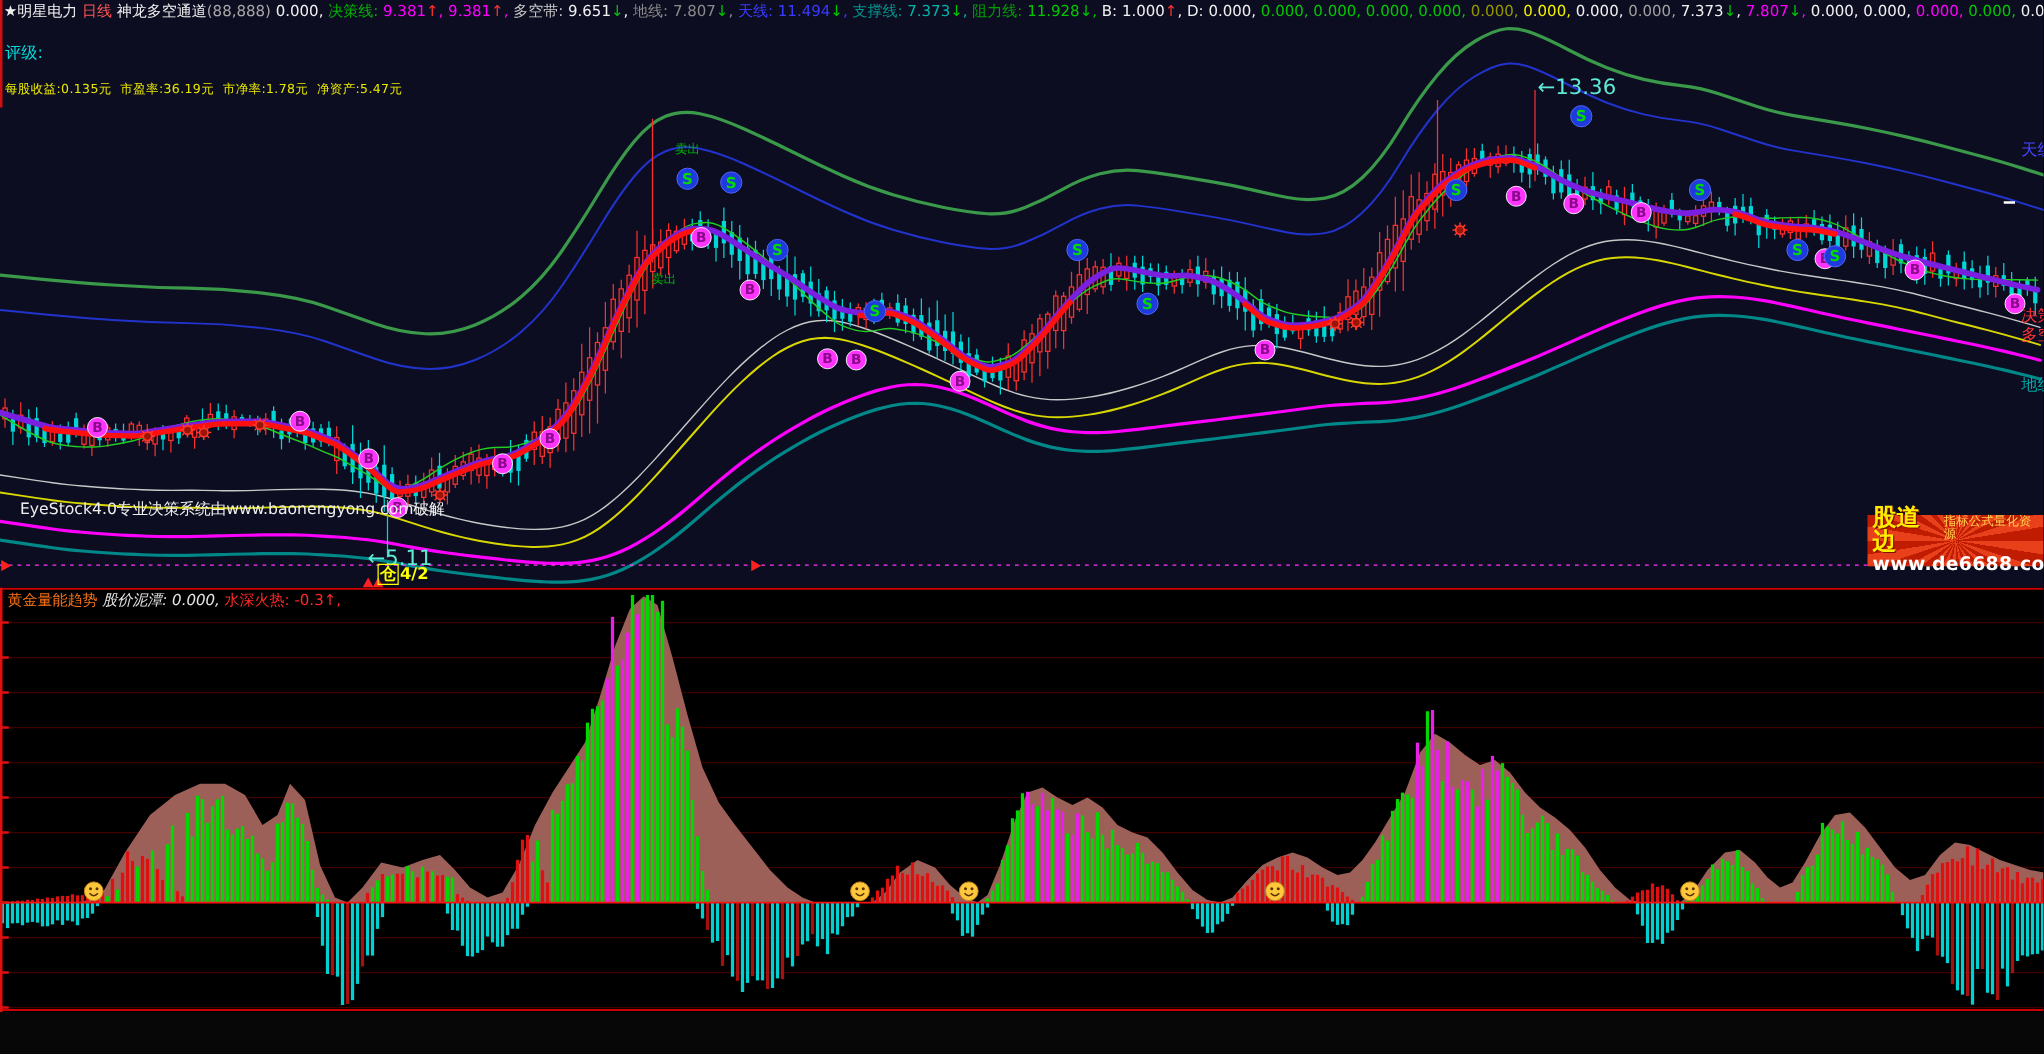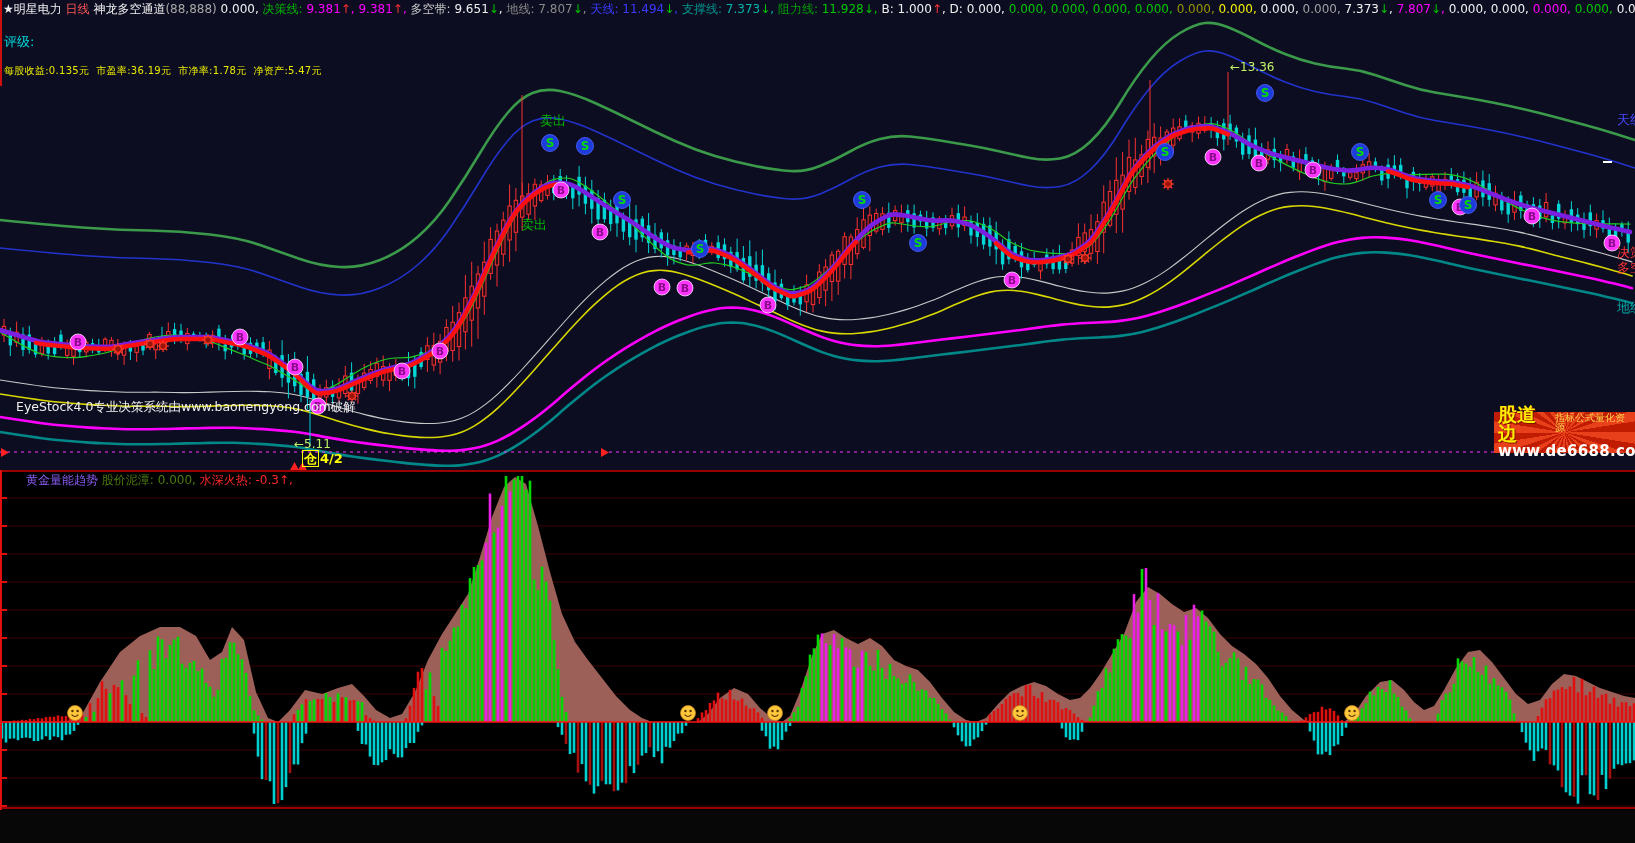--- a/index.html
+++ b/index.html
@@ -6,23 +6,23 @@
 .screen{position:relative;width:1635px;height:843px;background:#0d0d22;overflow:hidden;
         font-family:"DejaVu Sans",sans-serif;}
 #main-svg{position:absolute;left:0;top:0;z-index:1;}
 .hline{position:absolute;white-space:pre;z-index:3;}
 .hline1{left:3px;top:1px;font-size:12px;}
 .hline2{left:4px;top:33px;font-size:13px;color:#00dcdc;}
 .hline3{left:4px;top:39px;font-size:14px;color:#00dcdc;}
 .hline4{left:4px;top:64px;font-size:10px;color:#e8e800;letter-spacing:.3px;}
 .left-red{position:absolute;left:0;top:0;width:2px;height:86px;background:#cc1010;z-index:4;}
 .watermark{position:absolute;left:16px;top:399px;font-size:12.5px;color:#f0f0f0;z-index:3;white-space:pre;}
-.sell-label{position:absolute;color:#00b800;font-size:13px;z-index:3;}
+.sell-label{position:absolute;color:#00b800;font-size:10px;z-index:3;}
 .sell1{left:540px;top:112px;}.sell2{left:521px;top:216px;}
-.callout{position:absolute;color:#bef264;font-size:12px;z-index:3;white-space:pre;}
+.callout{position:absolute;color:#5eead4;font-size:17px;z-index:3;white-space:pre;}
 .co1336{left:1230px;top:60px;}.co406{left:294px;top:437px;}
 .cang{position:absolute;left:302px;top:450px;color:#ffff00;font-size:13px;font-weight:bold;z-index:3;white-space:pre;}
 .cang-box{border:1px solid #ffff00;padding:0 1px;margin-right:1px;}
 .edge-label{position:absolute;left:1617px;font-size:13px;z-index:3;white-space:nowrap;}
 .panel{position:absolute;left:0;top:470px;width:1635px;height:340px;background:#000;z-index:2;}
 #osc-svg{position:absolute;left:0;top:0;}
 .panel-header{position:absolute;left:6px;top:2px;font-size:12px;white-space:pre;z-index:3;}
 .logo{position:absolute;left:1494px;top:412px;width:141px;height:41px;z-index:6;
   background:repeating-conic-gradient(from 0deg at 50% 50%,#e8401a 0deg 9deg,#c01c02 9deg 18deg);
   display:flex;flex-direction:column;justify-content:center;padding:1px 4px 2px;box-sizing:border-box;}
@@ -1335,21 +1335,21 @@
           <circle cx="2.6" cy="-2" r="1.2" fill="#5a3200"></circle>
           <path d="M-3.4,1.6 Q0,5.4 3.4,1.6" stroke="#5a3200" stroke-width="1.2" fill="none"></path>
         </g>
         <g transform="translate(1352,243)">
           <circle r="7.5" fill="#ffc83c" stroke="#c8861e" stroke-width="0.8"></circle>
           <circle cx="-2.6" cy="-2" r="1.2" fill="#5a3200"></circle>
           <circle cx="2.6" cy="-2" r="1.2" fill="#5a3200"></circle>
           <path d="M-3.4,1.6 Q0,5.4 3.4,1.6" stroke="#5a3200" stroke-width="1.2" fill="none"></path>
         </g>
       </svg>
-    <div class="panel-header"><span style="color: #8b5cf6; margin-left: 20px;">黄金量能趋势 </span><span style="color: #4d7c0f;">股价泥潭: 0.000, </span><span style="color: rgb(255, 40, 40);">水深火热: -0.3↑,</span></div>
+    <div class="panel-header"><span style="color: #f97316;">黄金量能趋势 </span><span style="color: #e5e5e5; font-style: italic;">股价泥潭: 0.000, </span><span style="color: rgb(255, 40, 40);">水深火热: -0.3↑,</span></div>
   </div>
 
   <div class="logo">
     <div class="logo-row">
       <span class="logo-brand">股道边</span>
       <span class="logo-tag">指标公式量化资源</span>
     </div>
     <div class="logo-url">www.de6688.com</div>
   </div>
 

